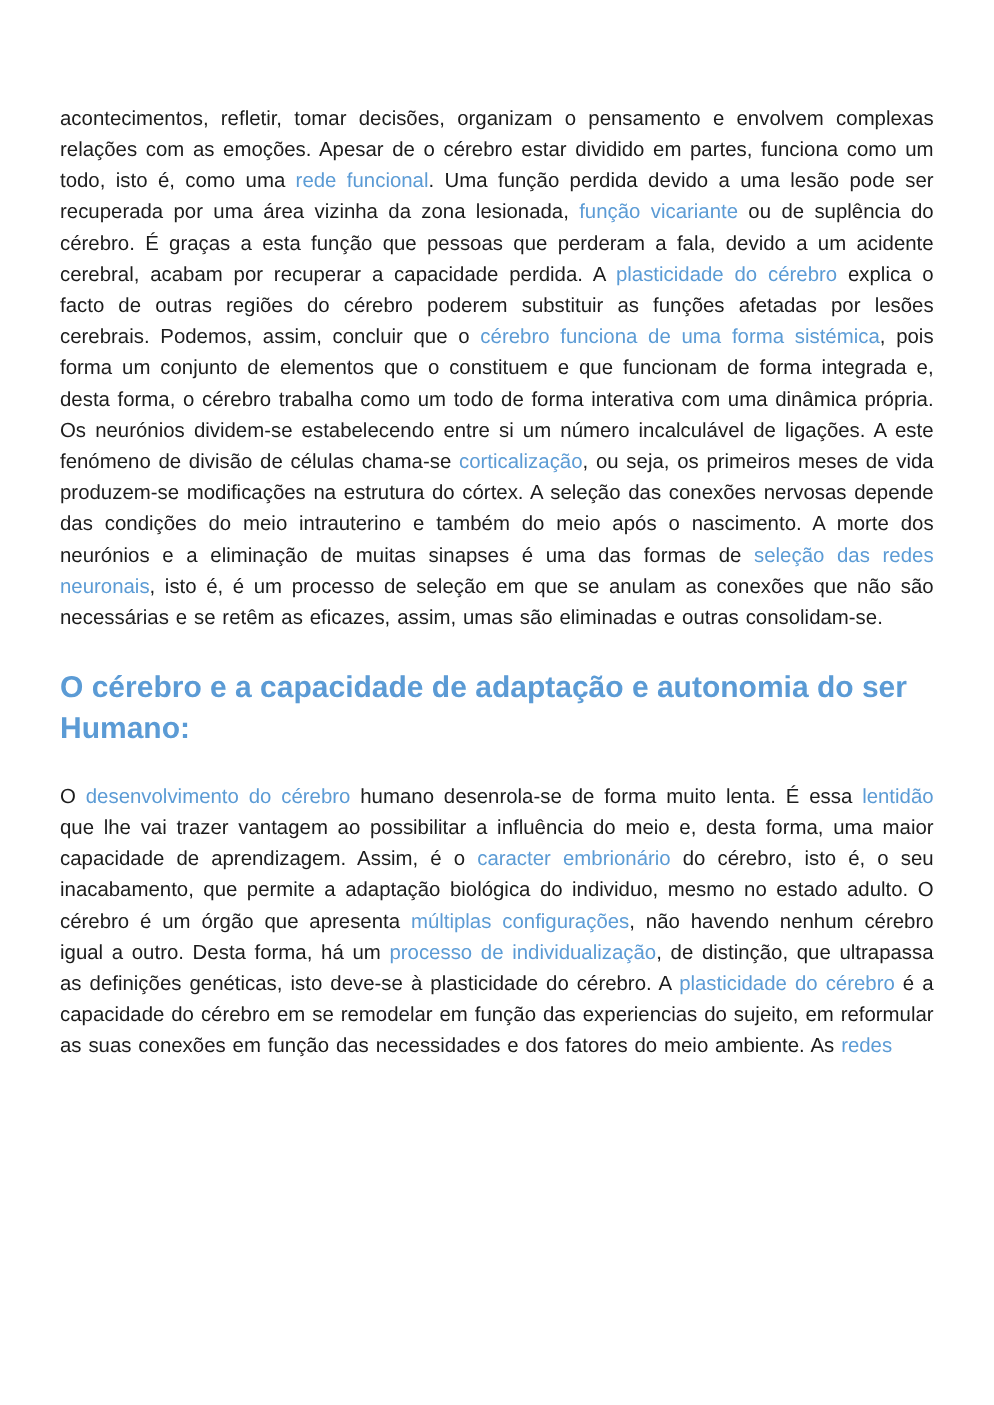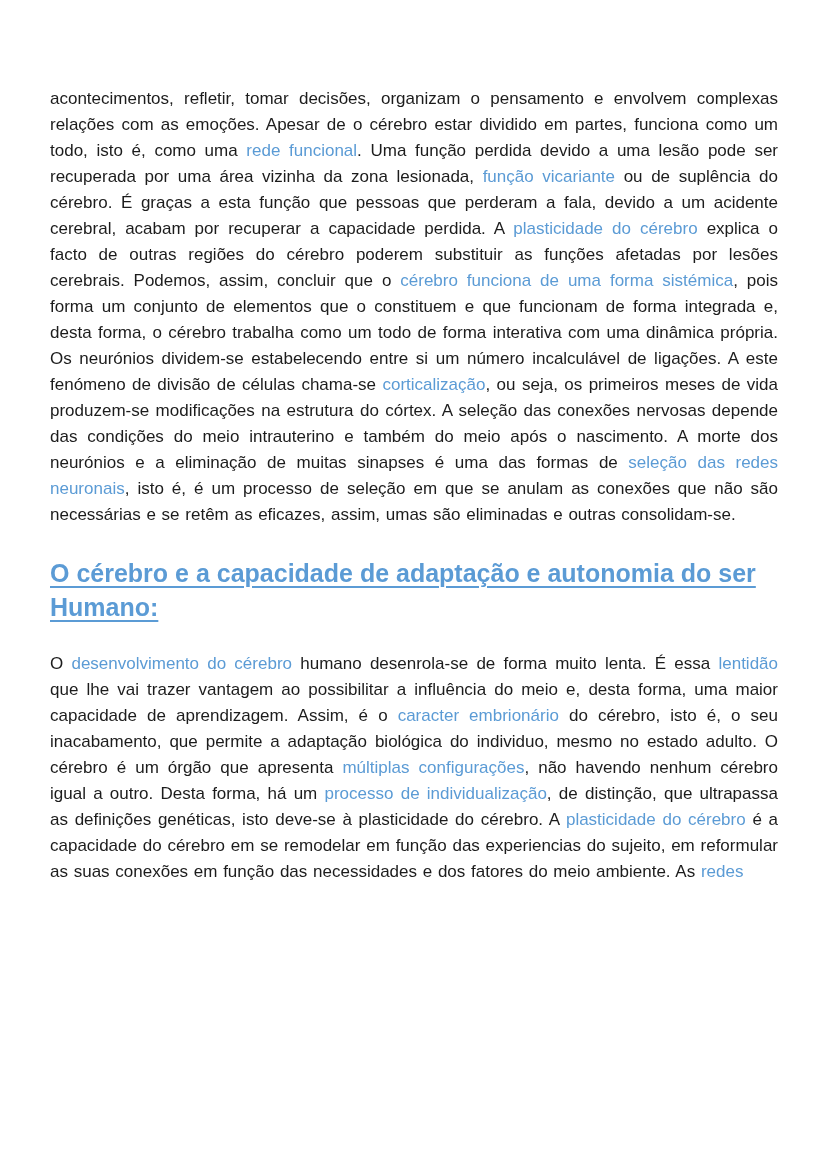--- a/index.html
+++ b/index.html
@@ -27,21 +27,20 @@
     text-align: justify;
     color: var(--text, #1c1c1c);
     word-spacing: 1px;
   }
   .doc-heading {
     margin: 28px 0 27px 0;
     font-size: 25px;
     line-height: 34px;
     font-weight: bold;
     color: var(--accent, #5b9bd5);
-    text-decoration: underline;
     text-decoration-thickness: 2px;
     text-underline-offset: 4px;
     text-align: left;
   }
   .term {
     color: var(--accent, #5b9bd5);
   }
 </style>
 </head>
 <body>

